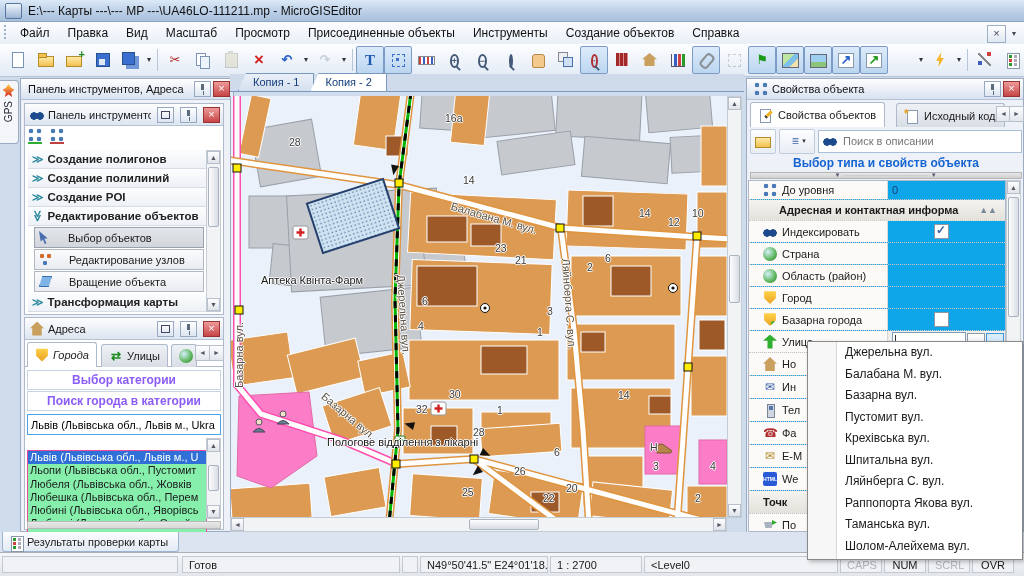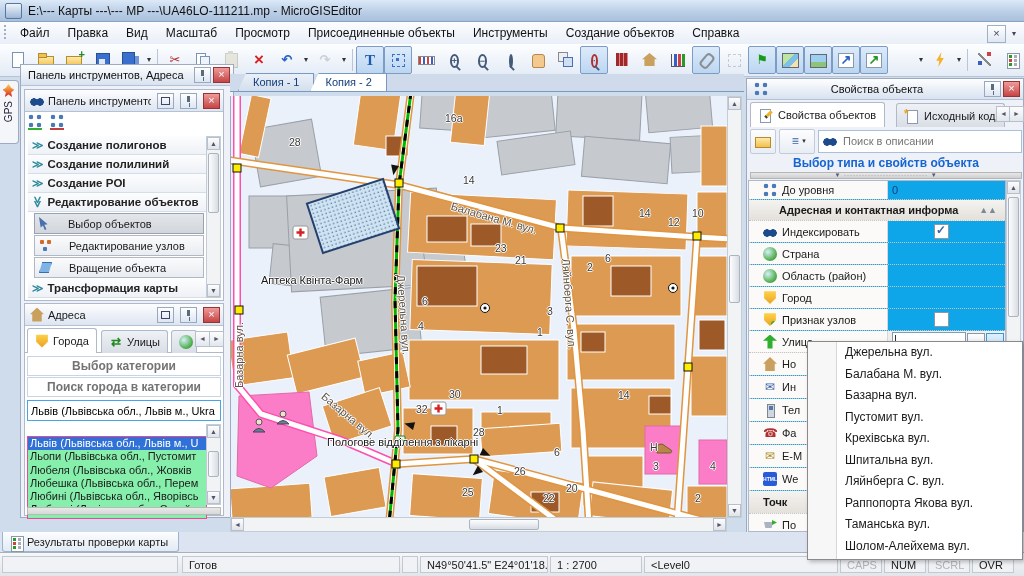--- a/index.html
+++ b/index.html
@@ -142,21 +142,21 @@
   .sb-h{position:absolute;height:15px;background:#f2f3f5;border:1px solid #c4ccd6;box-sizing:border-box;}
   .sb-btn{position:absolute;width:13px;height:13px;background:linear-gradient(#fdfdfe,#dfe4ea);border:1px solid #b8c0cc;
     color:#556;font-size:7px;line-height:12px;text-align:center;box-sizing:border-box;}
   .sb-thumb{position:absolute;background:linear-gradient(90deg,#fdfdfe,#d8dde4);border:1px solid #aab4c0;border-radius:2px;box-sizing:border-box;}
   .sb-h .sb-thumb{background:linear-gradient(#fdfdfe,#d8dde4);}
   
   .atab{position:absolute;height:23px;display:flex;align-items:center;gap:4px;padding:0 7px;font-size:11px;
     border:1px solid #aebacb;border-bottom:none;background:linear-gradient(#eef1f5,#d9dee6);border-radius:3px 3px 0 0;box-sizing:border-box;}
   .atab.active{background:#fff;height:25px;z-index:2;}
   .blue-link-row{position:absolute;left:2px;right:2px;height:20px;border:1px solid #c8d4e4;background:#fff;
-    text-align:center;line-height:19px;color:#737373;font-weight:bold;font-size:12px;box-sizing:border-box;}
+    text-align:center;line-height:19px;color:#8b5cf6;font-weight:bold;font-size:12px;box-sizing:border-box;}
   .city-input{position:absolute;left:2px;right:2px;height:21px;border:1px solid #46a4e8;background:#fff;
     font-family:"Liberation Sans",sans-serif;font-size:11px;padding:0 3px;box-sizing:border-box;}
   .city-list{position:absolute;left:2px;right:16px;border:1px solid #ec4899;background:#86efac;overflow:hidden;margin-top:12px;}
   .city-item{height:13.3px;line-height:13.3px;white-space:nowrap;overflow:hidden;font-size:11px;padding-left:2px;}
   .city-item.selected{background:#2f71d6;color:#fff;}
   .sunken{position:absolute;background:linear-gradient(#e9e9e9,#d7d7d7);border:1px solid #b9b9b9;box-sizing:border-box;}
   
   .map-tabs{position:absolute;left:230px;top:74px;width:514px;height:18px;background:#cfdbeb;border-bottom:1px solid #7a99c0;display:flex;align-items:flex-end;padding-left:8px;box-sizing:border-box;}
   .mtab{height:17px;line-height:17px;padding:0 14px;font-size:11px;color:#123c7a;border:1px solid #7a99c0;border-bottom:none;
     background:linear-gradient(#eaf0f8,#d4dfee);clip-path:polygon(8px 0,100% 0,100% 100%,0 100%);margin-right:-4px;}
@@ -203,21 +203,21 @@
     box-shadow:2px 2px 4px rgba(0,0,0,.25);z-index:50;display:flex;}
   .street-dd-gutter{width:28px;border-right:1px solid #d8d8d8;background:#f7f7f7;}
   .street-dd-items{flex:1;}
   .street-dd-item{height:21.5px;line-height:21.5px;font-size:12px;padding-left:8px;white-space:nowrap;overflow:hidden;color:#1a1a1a;}
   
   .bottom-strip{position:absolute;left:0;top:532px;width:1024px;height:20px;background:#dbe4f0;}
   .bottom-tab{position:absolute;left:2px;top:0;height:19px;border:1px solid #9db4d0;border-top:none;background:linear-gradient(#fcfdfe,#e2eaf4);
     display:flex;align-items:center;gap:5px;padding:0 10px 0 5px;font-size:11px;border-radius:0 0 3px 3px;}
   .statusbar{position:absolute;left:0;top:552px;width:1024px;height:24px;background:linear-gradient(#f6f7f9,#e1e5ea);border-top:1px solid #a8b0ba;font-size:11px;}
   .st-cell{position:absolute;top:3px;height:17px;line-height:17px;padding:0 6px;border:1px solid #c3c9d1;background:#f0f2f5;box-sizing:border-box;white-space:nowrap;overflow:hidden;}
-  .st-key{text-align:left;color:#1a1a1a;}
+  .st-key{text-align:center;color:#1a1a1a;}
   .st-key:not(.on){color:#b0b4ba;}
 </style>
 </head>
 <body>
 
 <div id="app">
 
   <div class="titlebar">
     <span class="app-ico"></span>
     <span class="title-text">E:\--- Карты ---\--- MP ---\UA46LO-111211.mp - MicroGISEditor</span>
@@ -354,21 +354,21 @@
         <span class="tico i-chk"></span>
       </span>
 
   </div>
 
   <div class="gps-tab">
     <span class="gps-ic ic-flame"></span>
     <span class="gps-txt">GPS</span>
   </div>
 
-  <div class="dock" style="left:20px;top:64px;width:214px;height:454px;">
+  <div class="dock" style="left:20px;top:78px;width:214px;height:454px;">
     <div class="dock-h">
       <span class="t">Панель инструментов, Адреса</span>
       <span class="wbtn pin"></span>
       <span class="wbtn close"></span>
     </div>
 
     <div class="panel" style="left:3px;top:24px;width:200px;height:212px;">
       <div class="panel-h">
         <span class="ic ic-binoc"></span>
         <span class="t">Панель инструментов</span>
@@ -424,21 +424,21 @@
 
     <div class="panel" style="left:3px;top:238px;width:200px;height:213px;">
       <div class="panel-h">
         <span class="ic ic-house"></span>
         <span class="t">Адреса</span>
         <span class="wbtn min"></span>
         <span class="wbtn pin"></span>
         <span class="wbtn close"></span>
       </div>
       <div style="position:absolute;left:0;top:23px;width:100%;height:26px;border-bottom:1px solid #aebacb;box-sizing:border-box;">
-        <span class="atab active" style="left:2px;top:1px;">
+        <span class="atab active" style="left:2px;top:1px;font-style:italic;">
             <span class="ic ic-shield"></span>
             <span>Города</span>
           </span>
         <span class="atab" style="left:76px;top:3px;">
             <span class="ic ic-char" style="color:#1f8a1f;font-weight:bold;">⇄</span>
             <span>Улицы</span>
           </span>
         <span class="atab" style="left:146px;top:3px;width:26px;">
             <span class="ic ic-globe"></span>
           </span>
@@ -686,21 +686,21 @@
   </div>
   <div class="sb-h" style="left:230px;top:517px;width:497px;">
     <span class="sb-btn" style="left:0;top:0;">◄</span>
     <span class="sb-thumb" style="top:1px;left:238px;width:70px;height:11px;"></span>
     <span class="sb-btn" style="right:0;top:0;">►</span>
   </div>
 
   <div class="dock" style="left:746px;top:78px;width:278px;height:467px;">
     <div class="dock-h">
       <span class="ic ic-nodes"></span>
-      <span class="t" style="padding-left:4px;text-align:center;">Свойства объекта</span>
+      <span class="t" style="padding-left:4px;">Свойства объекта</span>
       <span class="wbtn pin"></span>
       <span class="wbtn close"></span>
     </div>
   </div>
   <div class="rtabs">
     <span class="rtab active" style="left:0;">
         <span class="ic ic-pencilpage"></span>
         <span>Свойства объектов</span>
       </span>
     <span class="rtab" style="left:146px;top:1px;">
@@ -768,21 +768,21 @@
     <div class="pg-row" style="height:22px;">
       <div class="pg-label">
           <span class="ic ic-shield"></span>
           <span>Город</span>
         </div>
       <div class="pg-value"></div>
     </div>
     <div class="pg-row" style="height:22px;">
       <div class="pg-label">
           <span class="ic ic-shield g"></span>
-          <span>Признак узлов</span>
+          <span>Базарна города</span>
         </div>
       <div class="pg-value">
           <span class="pg-chk"></span>
         </div>
     </div>
     <div class="pg-row" style="height:22px;background:#f0efec;">
       <div class="pg-label">
           <span class="ic ic-arrow-g"></span>
           <span>Улица</span>
         </div>

